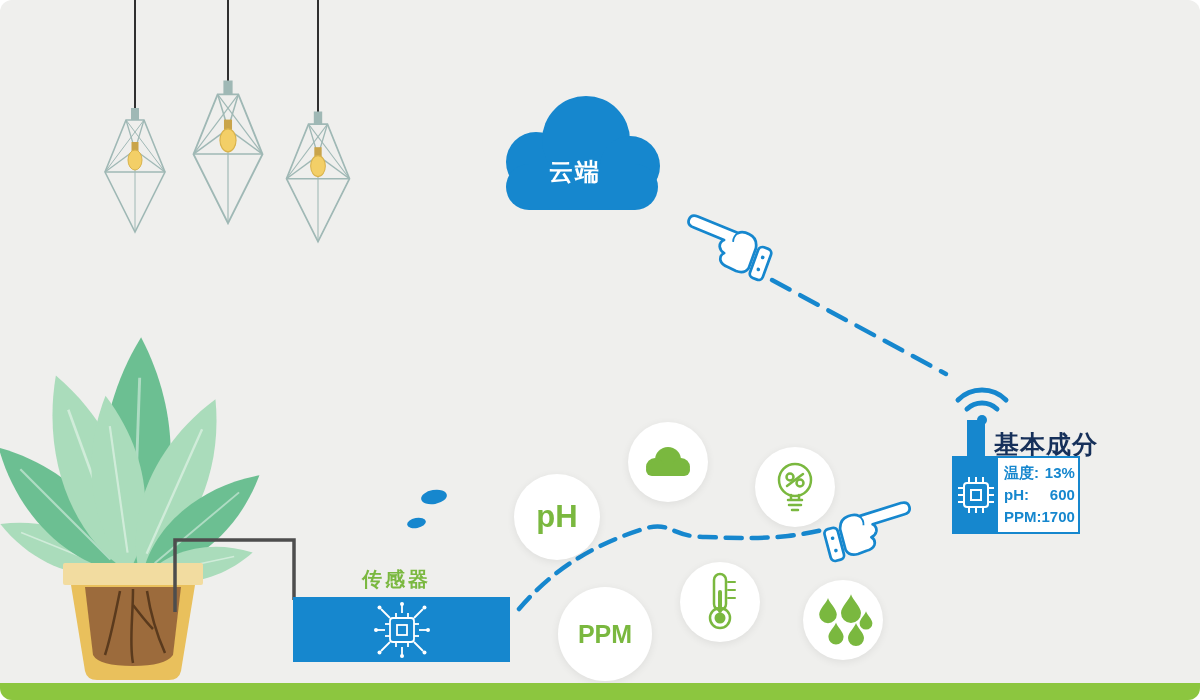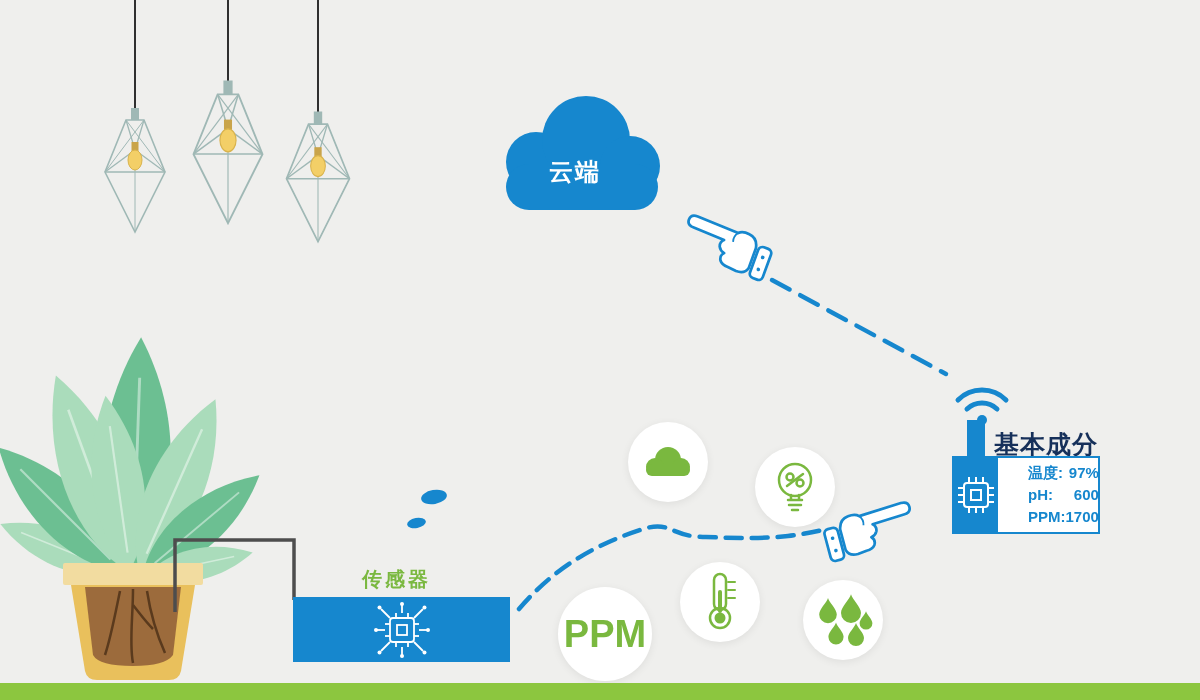--- a/index.html
+++ b/index.html
@@ -1,41 +1,41 @@
 <!DOCTYPE html>
 <html><head>
 <meta charset="utf-8">
 <style>
   html,body { margin:0; padding:0; }
   .canvas {
     position:relative; width:1200px; height:700px;
     background:#efefed; overflow:hidden;
     font-family:"Liberation Sans", sans-serif;
+    border-radius:12px;
   }
   .abs { position:absolute; }
   svg { display:block; }
 
   .cloud-label {
     left:520px; top:156px; width:110px; text-align:center;
     color:#ffffff; font-size:24px; font-weight:600; letter-spacing:2px;
   }
   .hand { pointer-events:none; }
   .hand-1 { left:676px; top:216px; transform:rotate(20deg) scaleX(-1); }
   .hand-2 { left:820px; top:500px; transform:rotate(-15deg); }
 
   .wifi-stem { left:967px; top:420px; width:18px; height:40px; background:#1687ce; }
   .device-title {
     left:994px; top:428px; font-size:25px; font-weight:bold; color:#16305a;
     letter-spacing:1px;
   }
   .device-box {
-    left:952px; top:456px; width:148px; height:78px;
+    left:952px; top:456px; width:128px; height:78px;
     background:#ffffff; border:2px solid #1687ce; display:flex;
     box-sizing:border-box;
-    gap:24px;
   }
   .device-box .chip-pane {
     width:54px; background:#1687ce; display:flex; align-items:center; justify-content:center;
   }
   .device-box .readings {
     flex:1; display:flex; flex-direction:column; justify-content:center;
     padding:2px 7px 2px 6px;
   }
   .reading-row {
     display:flex; justify-content:space-between;
@@ -61,21 +61,21 @@
 
   .bubble {
     background:#ffffff; border-radius:50%;
     box-shadow:0 2px 8px rgba(0,0,0,0.07);
     display:flex; align-items:center; justify-content:center;
   }
   .bubble-text { color:#7ab83f; font-weight:bold; }
   .bubble-ph    { left:514px; top:474px; width:86px; height:86px; }
   .bubble-ph .bubble-text { font-size:31px; }
   .bubble-ppm   { left:558px; top:587px; width:94px; height:94px; }
-  .bubble-ppm .bubble-text { font-size:38px;text-align:right; }
+  .bubble-ppm .bubble-text { font-size:25px;text-align:right; }
   .bubble-cloud { left:628px; top:422px; width:80px; height:80px; }
   .bubble-bulb  { left:755px; top:447px; width:80px; height:80px; }
   .bubble-thermo{ left:680px; top:562px; width:80px; height:80px; }
   .bubble-drops { left:803px; top:580px; width:80px; height:80px; }
 
   .footer-bar { left:0; top:683px; width:1200px; height:17px; background:#8cc63f; }
 
   .lcd-text { font-family:"DejaVu Sans Mono", monospace; font-weight:bold; }
 </style>
 </head>
@@ -173,20 +173,23 @@
         <line x1="32" y1="39" x2="48" y2="27"></line>
         <line x1="36" y1="48" x2="36" y2="52"></line>
         <line x1="44" y1="48" x2="44" y2="52"></line>
         <line x1="33" y1="53" x2="47" y2="53"></line>
         <line x1="34" y1="58" x2="46" y2="58"></line>
         <line x1="37" y1="63" x2="43" y2="63"></line>
       </g>
     </svg>
   </div>
 
+  <div class="abs bubble bubble-ph">
+    <span class="bubble-text">pH</span>
+  </div>
 
   <div class="abs bubble bubble-ppm">
     <span class="bubble-text">PPM</span>
   </div>
 
   <div class="abs bubble bubble-thermo">
     <svg width="80" height="80" viewBox="0 0 80 80">
       <g stroke="#7ab83f" stroke-width="2.5" fill="none" stroke-linecap="round">
         <rect x="34" y="12" width="12" height="36" rx="6"></rect>
         <circle cx="40" cy="56" r="10"></circle>
@@ -281,21 +284,21 @@
             <line x1="4" y1="29" x2="10" y2="29"></line>
           <line x1="34" y1="15" x2="40" y2="15"></line>
             <line x1="34" y1="22" x2="40" y2="22"></line>
             <line x1="34" y1="29" x2="40" y2="29"></line>
         </g>
       </svg>
     </div>
     <div class="readings">
       <div class="reading-row">
         <span>温度:</span>
-        <span>97%</span>
+        <span>13%</span>
       </div>
       <div class="reading-row">
         <span>pH:</span>
         <span>600</span>
       </div>
       <div class="reading-row">
         <span>PPM:</span>
         <span>1700</span>
       </div>
     </div>

